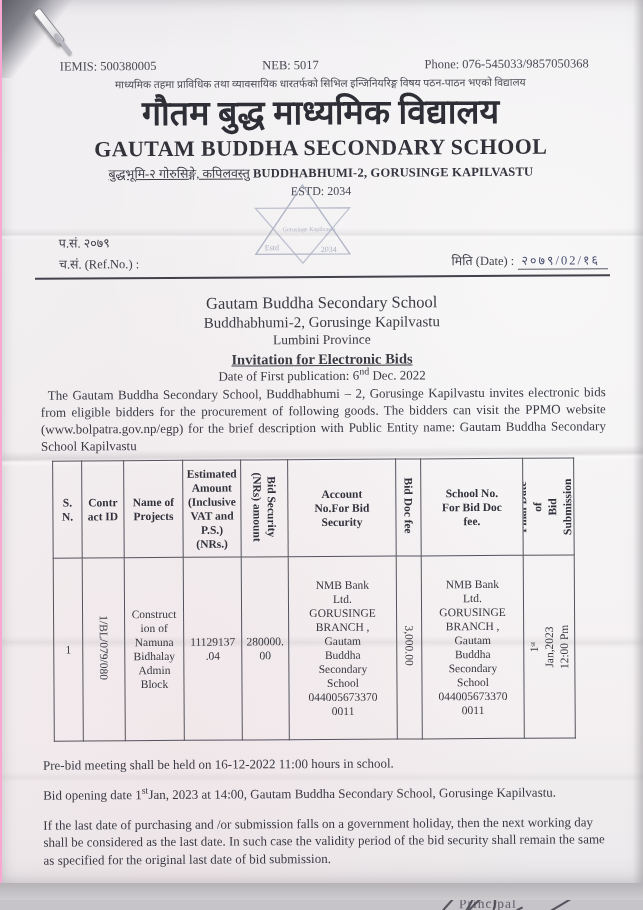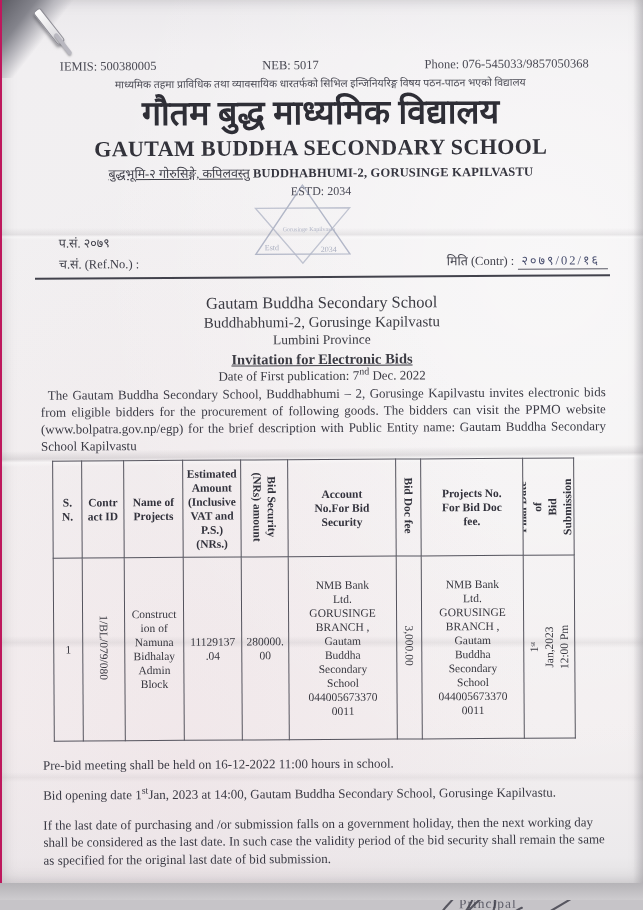--- a/index.html
+++ b/index.html
@@ -1,17 +1,17 @@
 <!DOCTYPE html>
 <html><head>
 <meta charset="utf-8">
 <style>
   html,body{margin:0;padding:0;}
   body{width:643px;height:910px;background:#c6c4c8;font-family:"Liberation Serif","DejaVu Serif",serif;overflow:hidden;}
-  .scan{position:relative;width:643px;height:900px;background:#be185d;}
+  .scan{position:relative;width:643px;height:900px;background:#f9a8d4;}
   .paper{position:absolute;left:2px;top:0;right:0;bottom:17px;
     background:
       radial-gradient(ellipse at 28% 88%, rgba(238,222,226,.45), rgba(0,0,0,0) 55%),
       radial-gradient(ellipse at 85% 30%, rgba(255,255,255,.5), rgba(0,0,0,0) 60%),
       linear-gradient(180deg,#ebe9ec 0%,#f1eff1 6%,#f2f0f1 50%,#f3eff0 82%,#eceaec 97%,#e2e0e2 100%);
     box-shadow:inset 0 0 14px rgba(120,118,124,.35);}
   .crease{position:absolute;left:0;right:0;pointer-events:none;}
   .crease.c1{top:228px;height:12px;background:linear-gradient(180deg,rgba(0,0,0,0),rgba(150,146,150,.16) 55%,rgba(255,255,255,.35) 75%,rgba(0,0,0,0));}
   .crease.c2{top:448px;height:16px;background:linear-gradient(180deg,rgba(0,0,0,0),rgba(145,140,145,.22) 50%,rgba(255,255,255,.4) 72%,rgba(0,0,0,0));transform:rotate(-.6deg);}
   .crease.c3{top:636px;height:12px;background:linear-gradient(180deg,rgba(0,0,0,0),rgba(150,146,150,.14) 55%,rgba(0,0,0,0));}
@@ -95,32 +95,32 @@
         <text x="12" y="66" font-size="8" fill="#6b7694">Estd</text>
         <text x="68" y="68" font-size="8" fill="#6b7694">2034</text>
       </svg>
 
       <div class="ref-row">
         <div>
           <div class="serial">प.सं. २०७९</div>
           <div>च.सं. (Ref.No.) :</div>
         </div>
         <div class="date-wrap">
-          <span>मिति (Contr) :</span>
+          <span>मिति (Date) :</span>
           <span class="date-value">२०७९/02/१६</span>
         </div>
       </div>
       <div class="rule"></div>
 
       <div class="notice">
         <div class="n-school">Gautam Buddha Secondary School</div>
         <div class="n-addr">Buddhabhumi-2, Gorusinge Kapilvastu</div>
         <div class="n-prov">Lumbini Province</div>
         <div class="n-title">Invitation for Electronic Bids</div>
-        <div class="n-pub"><span>Date of First publication: 7</span><sup>nd</sup><span> Dec. 2022</span></div>
+        <div class="n-pub"><span>Date of First publication: 6</span><sup>nd</sup><span> Dec. 2022</span></div>
       </div>
 
       <div class="body-par">The Gautam Buddha Secondary School, Buddhabhumi – 2, Gorusinge Kapilvastu invites electronic bids from eligible bidders for the procurement of following goods. The bidders can visit the PPMO website (www.bolpatra.gov.np/egp) for the brief description with Public Entity name: Gautam Buddha Secondary School Kapilvastu</div>
 
       <table class="bid">
         <colgroup>
           <col style="width:29px">
             <col style="width:42px">
             <col style="width:59px">
             <col style="width:58px">
@@ -143,21 +143,21 @@
 (Inclusive
 VAT and
 P.S.)
 (NRs.)</th>
           <th><span class="v-cw">Bid Security
 (NRs) amount</span></th>
           <th>Account
 No.For Bid
 Security</th>
           <th><span class="v-cw">Bid Doc fee</span></th>
-          <th>Projects No.
+          <th>School No.
 For Bid Doc
 fee.</th>
           <th><span class="v-ccw">Final Date of
 Bid Submission
 and time</span></th>
         </tr>
         <tr>
           <td>1</td>
           <td><span class="v-cw">1/BL/079/080</span></td>
           <td>Construct

